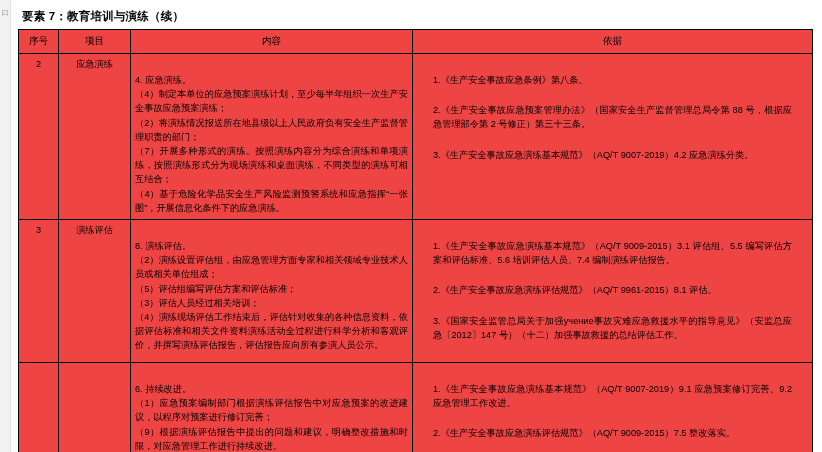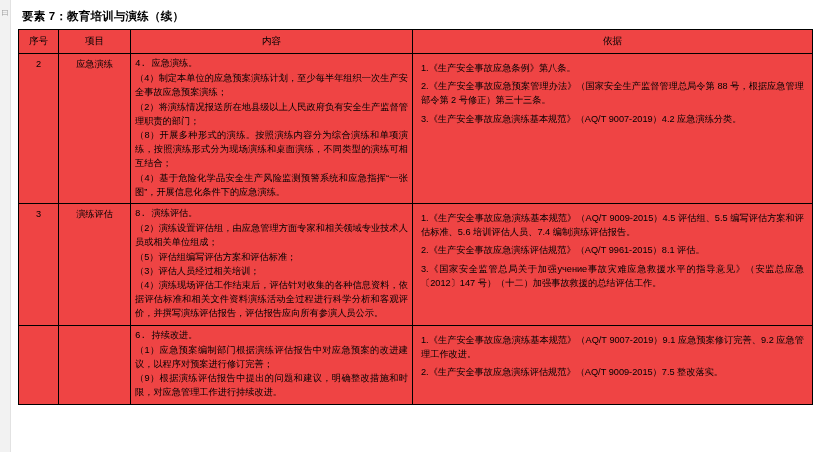--- a/index.html
+++ b/index.html
@@ -85,25 +85,24 @@
   td.cell-center {
     text-align: center;
     vertical-align: middle;
   }
   .para {
     margin: 0;
     text-align: justify;
     text-justify: inter-ideograph;
   }
   .para.head {
-    margin-top: 0;
-    font-family: Liberation Mono, monospace;
+    margin-top: 16px;
   }
   .basis-list .para {
-    margin: 4px;
+    margin: 16px;
   }
 </style>
 </head>
 <body>
 
 <div class="page">
 
   <div class="left-rail">
     <div class="rail-mark">曰</div>
   </div>
@@ -129,42 +128,42 @@
       </thead>
       <tbody>
 
         <tr>
           <td class="cell-center">2</td>
           <td class="cell-center">应急演练</td>
           <td>
             <p class="para head">4. 应急演练。</p>
             <p class="para">（4）制定本单位的应急预案演练计划，至少每半年组织一次生产安全事故应急预案演练；</p>
             <p class="para">（2）将演练情况报送所在地县级以上人民政府负有安全生产监督管理职责的部门；</p>
-            <p class="para">（8）开展多种形式的演练。按照演练内容分为综合演练和单项演练，按照演练形式分为现场演练和桌面演练，不同类型的演练可相互结合；</p>
+            <p class="para">（7）开展多种形式的演练。按照演练内容分为综合演练和单项演练，按照演练形式分为现场演练和桌面演练，不同类型的演练可相互结合；</p>
             <p class="para">（4）基于危险化学品安全生产风险监测预警系统和应急指挥“一张图”，开展信息化条件下的应急演练。</p>
           </td>
           <td class="basis-list">
             <p class="para">1.《生产安全事故应急条例》第八条。</p>
             <p class="para">2.《生产安全事故应急预案管理办法》（国家安全生产监督管理总局令第 88 号，根据应急管理部令第 2 号修正）第三十三条。</p>
             <p class="para">3.《生产安全事故应急演练基本规范》（AQ/T 9007-2019）4.2  应急演练分类。</p>
           </td>
         </tr>
 
         <tr>
           <td class="cell-center">3</td>
           <td class="cell-center">演练评估</td>
           <td>
             <p class="para head">8. 演练评估。</p>
             <p class="para">（2）演练设置评估组，由应急管理方面专家和相关领域专业技术人员或相关单位组成；</p>
             <p class="para">（5）评估组编写评估方案和评估标准；</p>
             <p class="para">（3）评估人员经过相关培训；</p>
             <p class="para">（4）演练现场评估工作结束后，评估针对收集的各种信息资料，依据评估标准和相关文件资料演练活动全过程进行科学分析和客观评价，并撰写演练评估报告，评估报告应向所有参演人员公示。</p>
           </td>
           <td class="basis-list">
-            <p class="para">1.《生产安全事故应急演练基本规范》（AQ/T 9009-2015）4.5 评估组、5.5 编写评估方案和评估标准、5.6 培训评估人员、7.4 编制演练评估报告。</p>
+            <p class="para">1.《生产安全事故应急演练基本规范》（AQ/T 9009-2015）3.1 评估组、5.5 编写评估方案和评估标准、5.6 培训评估人员、7.4 编制演练评估报告。</p>
             <p class="para">2.《生产安全事故应急演练评估规范》（AQ/T 9961-2015）8.1 评估。</p>
             <p class="para">3.《国家安全监管总局关于加强учение事故灾难应急救援水平的指导意见》（安监总应急〔2012〕147 号）（十二）加强事故救援的总结评估工作。</p>
           </td>
         </tr>
 
         <tr>
           <td class="cell-center"></td>
           <td class="cell-center"></td>
           <td>
             <p class="para head">6. 持续改进。</p>

